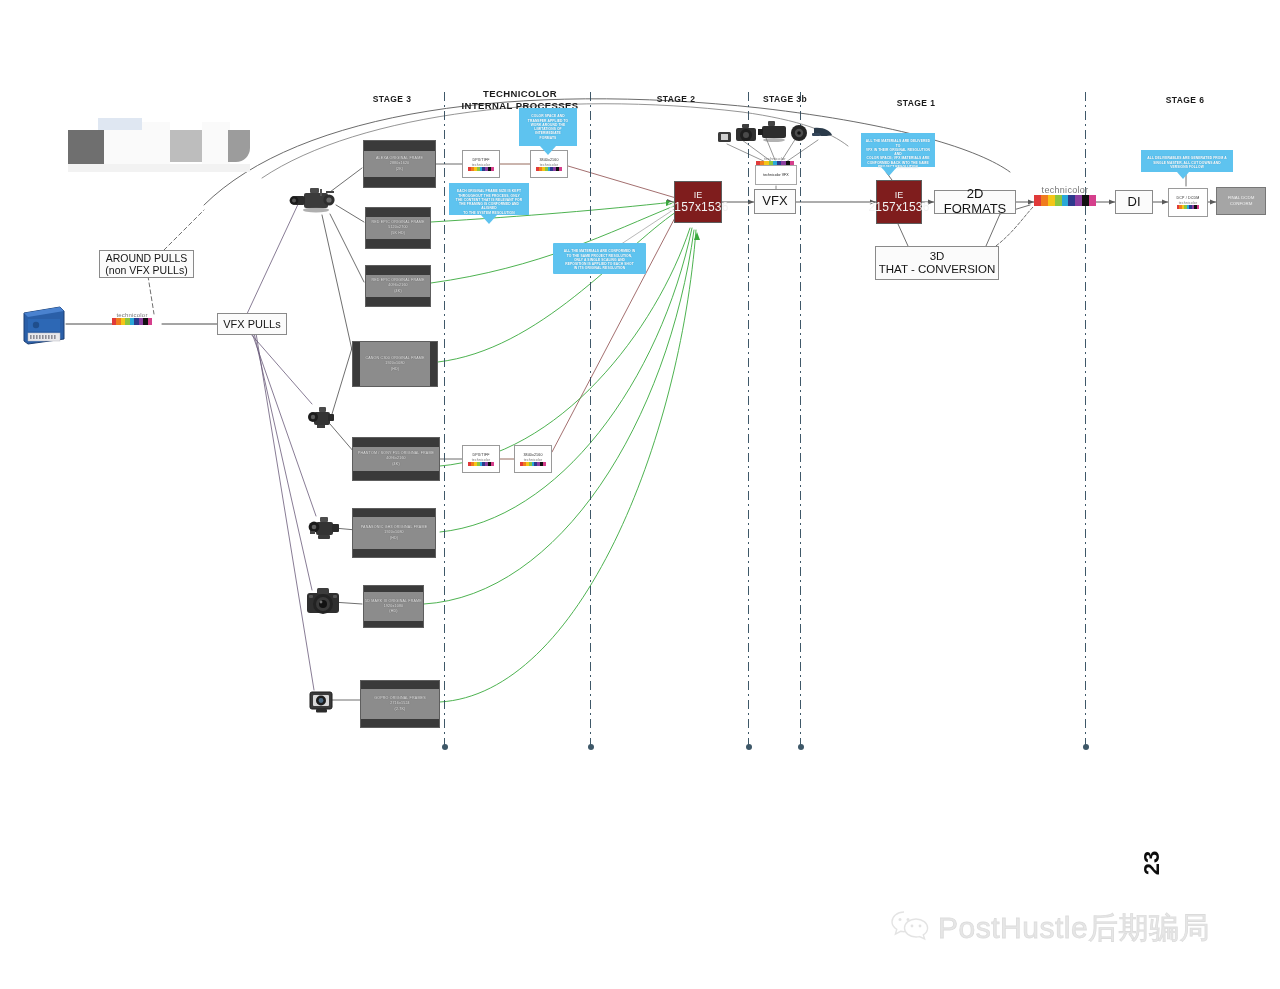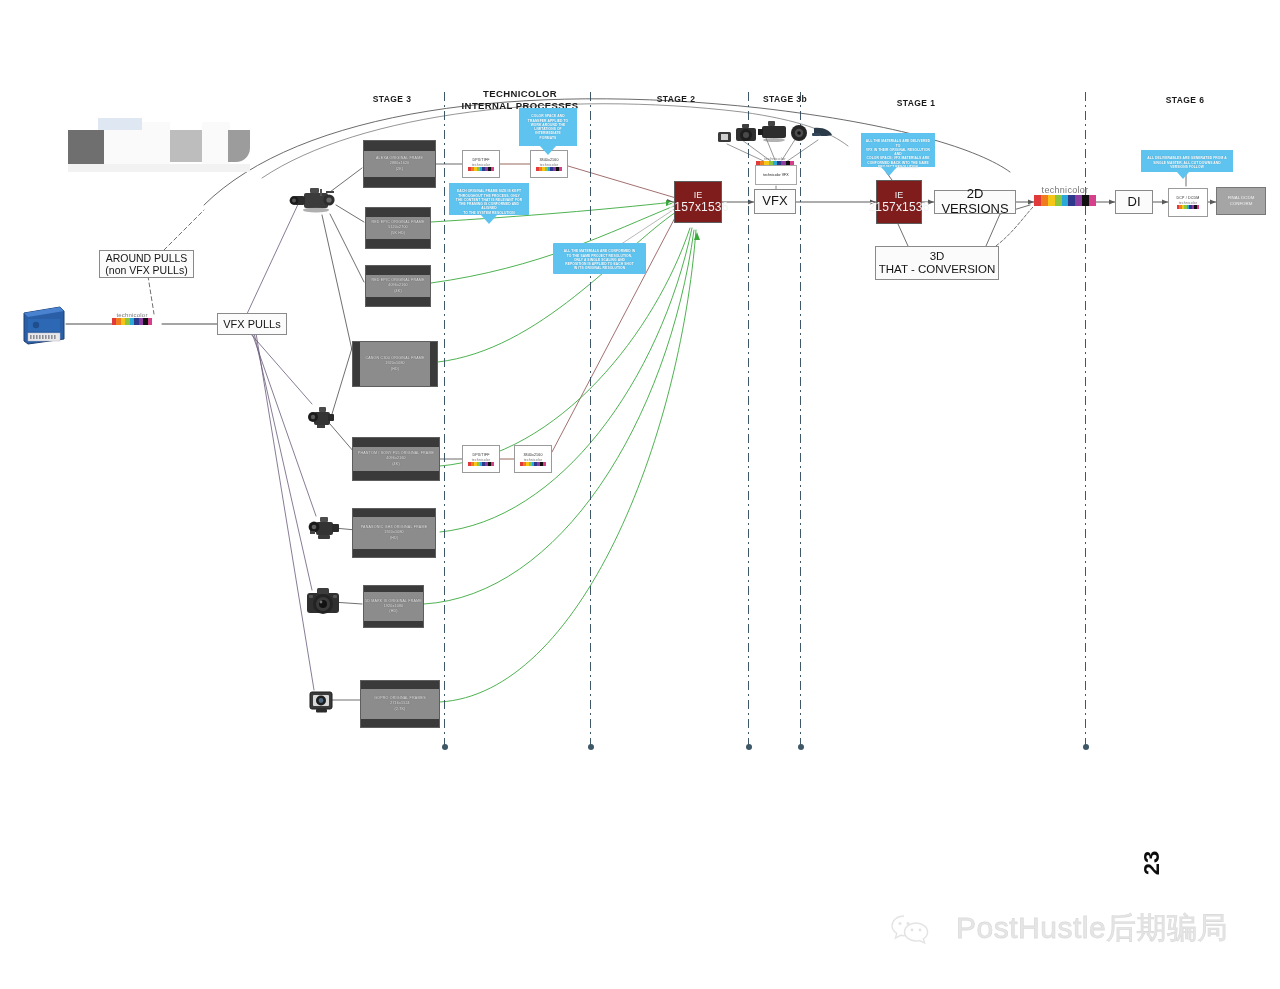--- a/index.html
+++ b/index.html
@@ -142,21 +142,21 @@
   
   .tape { position:absolute; }
 
   
   .pageno {
     position:absolute;
     font-size:22px; font-weight:bold; color:#0d0d0d;
     transform: rotate(-90deg); transform-origin: 50% 50%;
   }
   .watermark {
-    position:absolute; display:flex; align-items:center; gap:26px;
+    position:absolute; display:flex; align-items:flex-start; gap:8px;
     opacity:.5;
   }
   .watermark .wm-text {
     font-size:30px; color:#cfcfcf;
     -webkit-text-stroke: .8px #b9b9b9;
     letter-spacing:.5px;
     white-space:nowrap;
   }
 </style>
 </head>
@@ -564,21 +564,21 @@
   <div class="pbox lg" style="left:754px; top:189px; width:42px; height:25px;">
     <span>VFX</span>
   </div>
 
   <div class="iebox" style="left:876px; top:180px; width:46px; height:44px;">
     <span class="l1">IE</span>
     <span class="l2">2157x1536</span>
   </div>
 
   <div class="pbox lg" style="left:934px; top:190px; width:82px; height:24px; font-size:13px;">
-    <span>2D VERSIONS</span>
+    <span>2D FORMATS</span>
   </div>
 
   <div class="pbox" style="left:875px; top:246px; width:124px; height:34px; font-size:11.5px;">
     <span>3D
 THAT - CONVERSION</span>
   </div>
 
   <div class="tc-logo big" style="position:absolute; left:1034px; top:185px;">
     <span class="word">technicolor</span>
     <span class="swatch">

